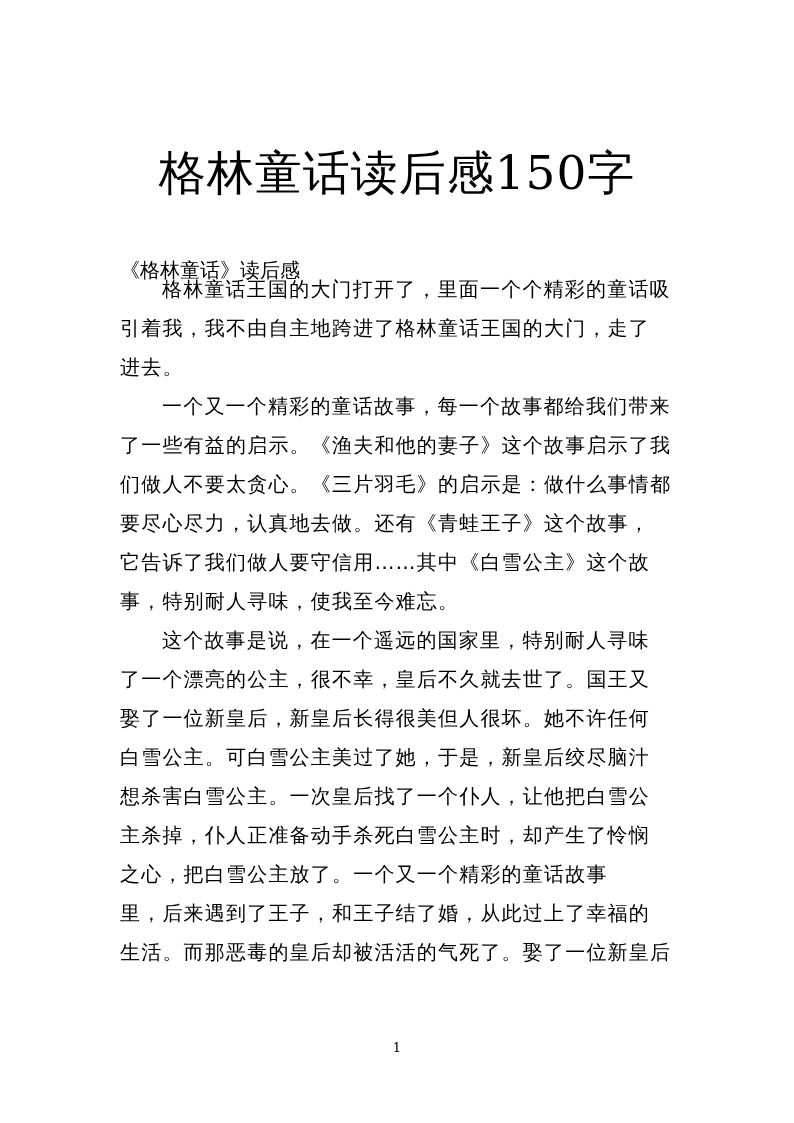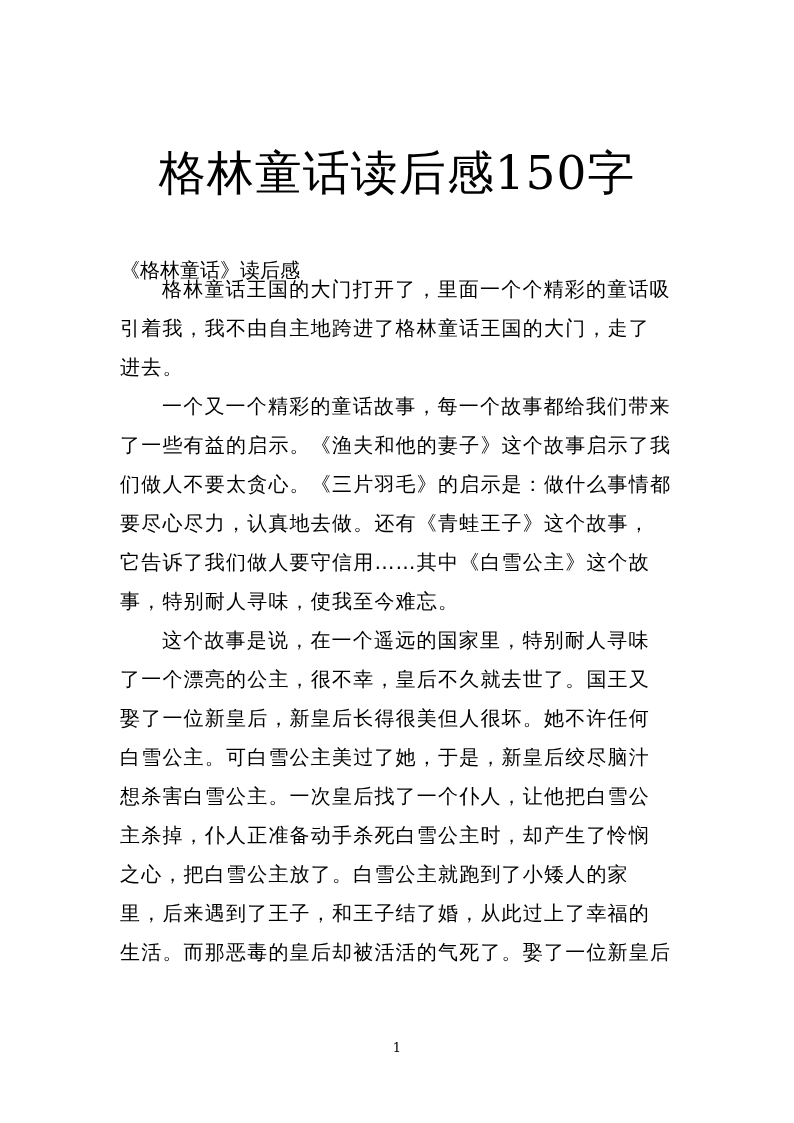--- a/index.html
+++ b/index.html
@@ -34,18 +34,18 @@
   <div class="line" style="top:508px">要尽心尽力，认真地去做。还有《青蛙王子》这个故事，</div>
   <div class="line" style="top:547px">它告诉了我们做人要守信用……其中《白雪公主》这个故</div>
   <div class="line" style="top:586px">事，特别耐人寻味，使我至今难忘。</div>
 
   <div class="line indent" style="top:625px">这个故事是说，在一个遥远的国家里，特别耐人寻味</div>
   <div class="line" style="top:664px">了一个漂亮的公主，很不幸，皇后不久就去世了。国王又</div>
   <div class="line" style="top:703px">娶了一位新皇后，新皇后长得很美但人很坏。她不许任何</div>
   <div class="line" style="top:742px">白雪公主。可白雪公主美过了她，于是，新皇后绞尽脑汁</div>
   <div class="line" style="top:781px">想杀害白雪公主。一次皇后找了一个仆人，让他把白雪公</div>
   <div class="line" style="top:820px">主杀掉，仆人正准备动手杀死白雪公主时，却产生了怜悯</div>
-  <div class="line" style="top:859px">之心，把白雪公主放了。白雪公主就跑到了小矮人的家</div>
+  <div class="line" style="top:859px">之心，把白雪公主放了。一个又一个精彩的童话故事</div>
   <div class="line" style="top:898px">里，后来遇到了王子，和王子结了婚，从此过上了幸福的</div>
   <div class="line" style="top:937px">生活。而那恶毒的皇后却被活活的气死了。娶了一位新皇后</div>
 
   <div class="page-number">1</div>
 </div>
 
 </body></html>

